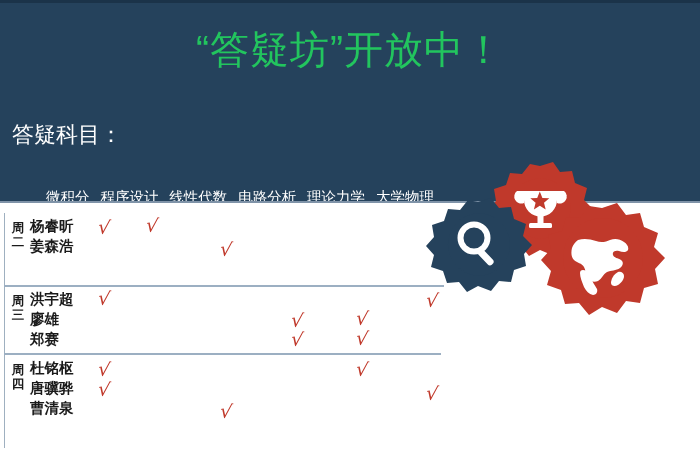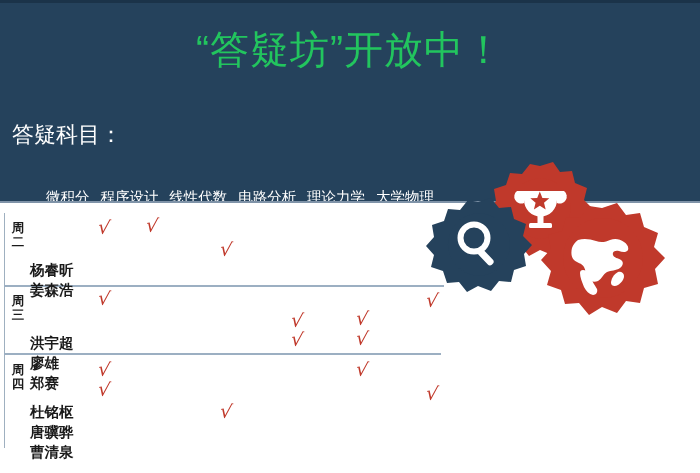--- a/index.html
+++ b/index.html
@@ -145,21 +145,20 @@
 
   .names {
     position: absolute;
     left: 30px;
     top: 0;
     color: #1a1a1a;
     font-size: 14.5px;
     line-height: 20px;
     font-weight: bold;
     white-space: nowrap;
-    margin-top: 44px;
   }
   .names span { display: block; }
 
   .check {
     position: absolute;
     color: #c0392b;
     font-size: 19px;
     line-height: 19px;
     font-family: "DejaVu Sans", sans-serif;
     font-weight: normal;

